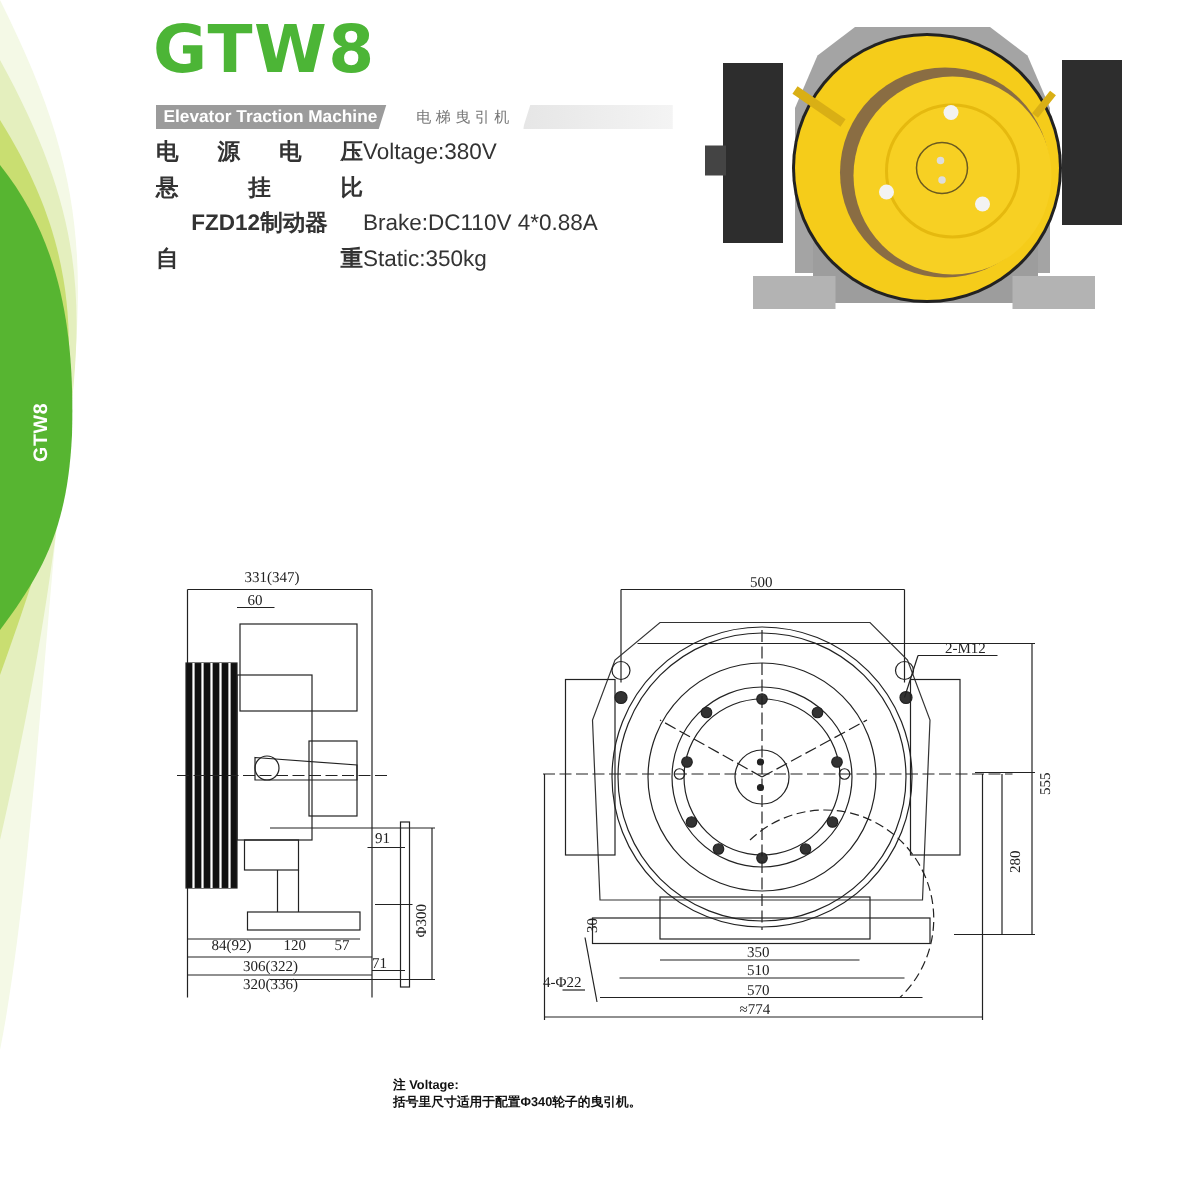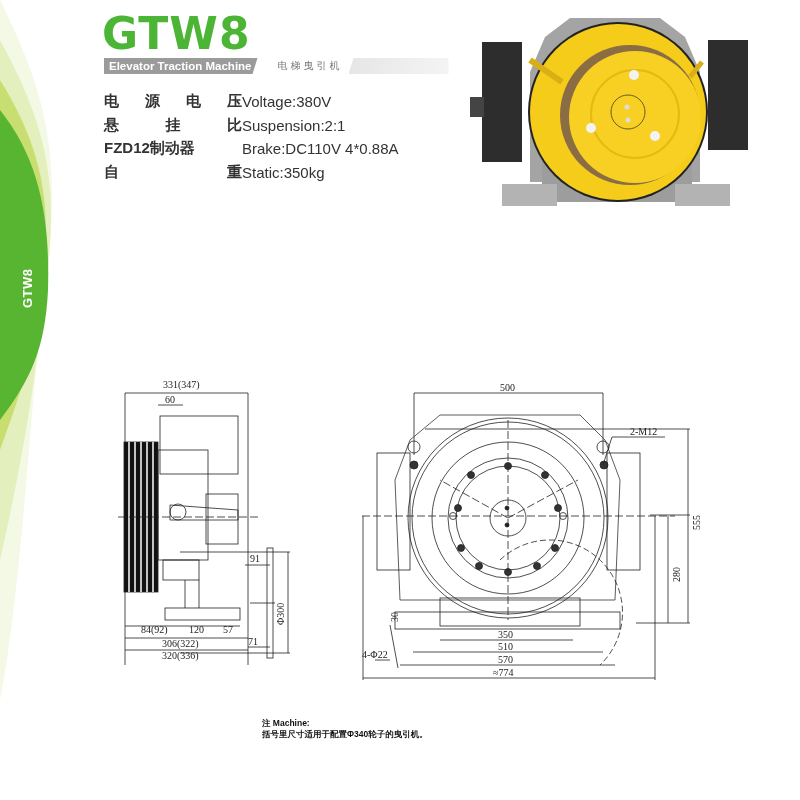--- a/index.html
+++ b/index.html
@@ -1,29 +1,29 @@
 <!DOCTYPE html>
 <html><head>
 <meta charset="utf-8">
 <style>
   html,body{margin:0;padding:0;background:#fff;}
   body{width:800px;height:800px;position:relative;overflow:hidden;font-family:"Liberation Sans",sans-serif;color:#333;}
   .side-deco{position:absolute;left:0;top:0;width:110px;height:800px;}
   .side-label{position:absolute;left:12px;top:258px;width:30px;height:60px;color:#fff;font-weight:bold;font-size:13px;
     writing-mode:vertical-rl;transform:rotate(180deg);display:flex;align-items:center;justify-content:center;letter-spacing:0.5px;}
   .title{position:absolute;left:102px;top:8px;font-family:"DejaVu Sans",sans-serif;font-weight:bold;font-size:44px;color:#4cb536;letter-spacing:1px;}
-  .subtitle-bar{position:absolute;left:104px;top:58px;height:16px;display:flex;align-items:center;}
+  .subtitle-bar{position:absolute;left:104px;top:70px;height:16px;display:flex;align-items:center;}
   .subtitle-en{background:#9b9b9b;color:#fff;font-weight:bold;font-size:11.5px;padding:0 6px 0 5px;height:16px;line-height:16px;
     clip-path:polygon(0 0,100% 0,calc(100% - 5px) 100%,0 100%);}
   .subtitle-cn{color:#777;font-size:10px;margin-left:20px;letter-spacing:3px;}
   .subtitle-tail{width:100px;height:16px;background:linear-gradient(90deg,#e6e6e6,#f4f4f4);margin-left:6px;clip-path:polygon(5px 0,100% 0,100% 100%,0 100%);}
   .specs{position:absolute;left:104px;top:90px;}
   .spec-row{display:flex;height:23.5px;align-items:center;font-size:15px;color:#333;}
   .spec-cn{width:138px;font-weight:bold;display:flex;justify-content:space-between;padding-right:0;}
-  .spec-cn.packed{justify-content:flex-start;}
+  .spec-cn.packed{justify-content:center;}
   .spec-en{width:240px;}
   .photo{position:absolute;left:470px;top:12px;width:290px;height:205px;}
   .drawing{position:absolute;left:0;top:0;width:800px;height:800px;}
   .remark{position:absolute;left:262px;top:718px;font-size:8.5px;color:#111;font-weight:bold;line-height:11px;}
   svg text{font-family:"Liberation Serif",serif;}
 </style>
 </head>
 <body>
 
 <svg class="side-deco" viewBox="0 0 110 800">
@@ -50,21 +50,20 @@
         <span>压</span>
     </div>
     <div class="spec-en">Voltage:380V</div>
   </div>
   <div class="spec-row">
     <div class="spec-cn">
       <span>悬</span>
         <span>挂</span>
         <span>比</span>
     </div>
-    <div class="spec-en">Suspension:2:1</div>
   </div>
   <div class="spec-row">
     <div class="spec-cn packed">
       <span>FZD12制动器</span>
     </div>
     <div class="spec-en">Brake:DC110V 4*0.88A</div>
   </div>
   <div class="spec-row">
     <div class="spec-cn">
       <span>自</span>
@@ -207,15 +206,15 @@
     <text x="0" y="0" transform="translate(398,622) rotate(-90)">30</text>
     <text x="362" y="658">4-Φ22</text>
     <text x="498" y="638">350</text>
     <text x="498" y="650">510</text>
     <text x="498" y="663">570</text>
     <text x="493" y="676">≈774</text>
   </g>
 </svg>
 
 <div class="remark">
-  <div>注  Machine:</div>
+  <div>注  Voltage:</div>
   <div>括号里尺寸适用于配置Φ340轮子的曳引机。</div>
 </div>
 
 </body></html>

